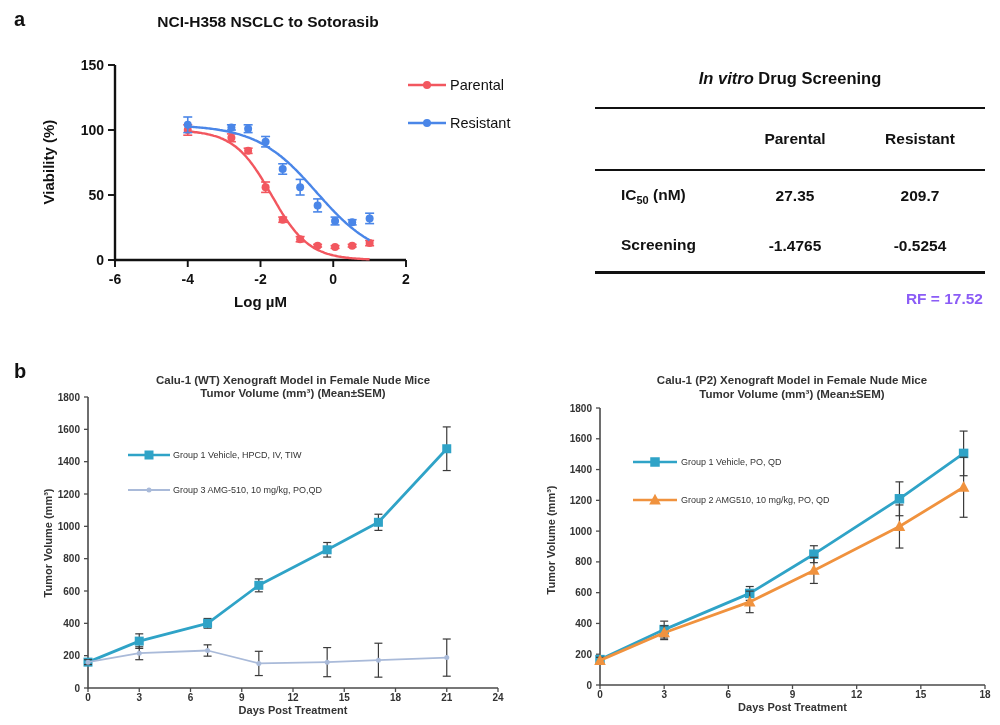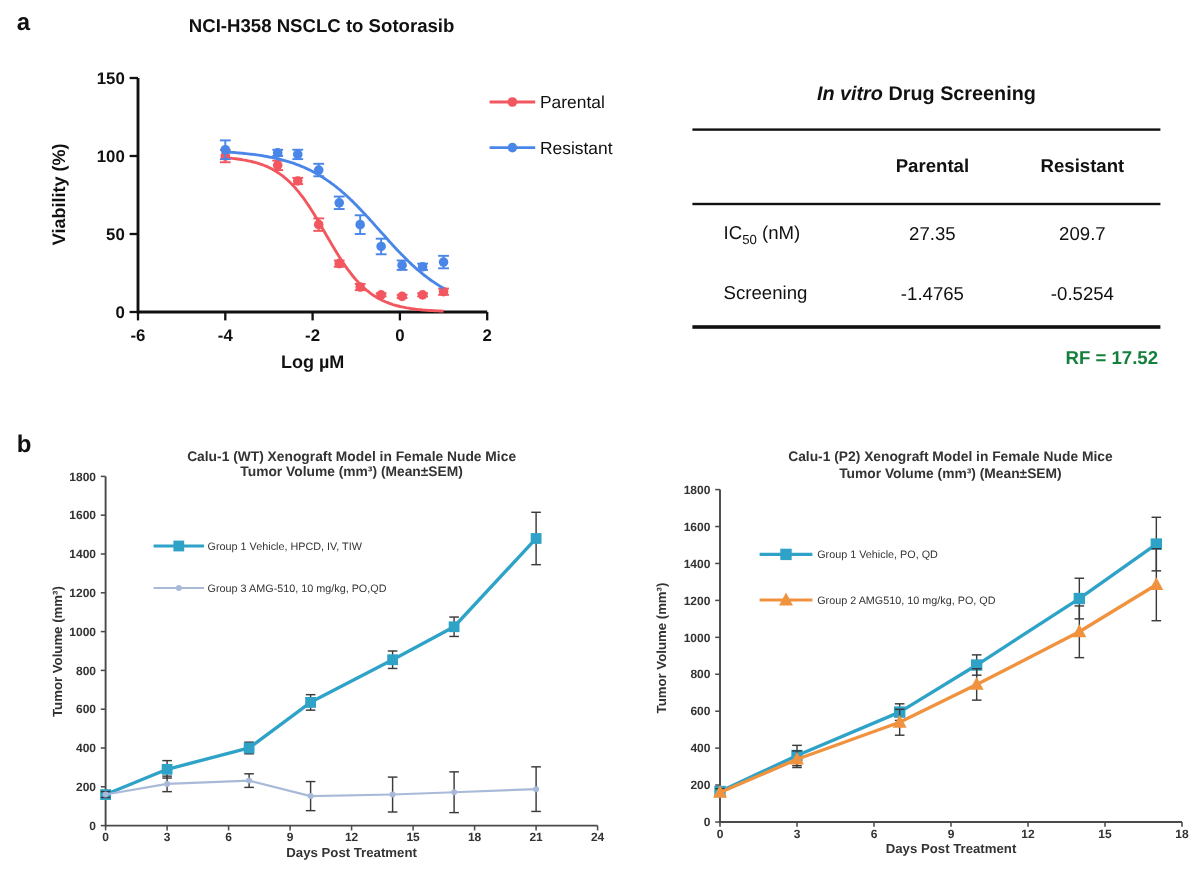--- a/index.html
+++ b/index.html
@@ -6,25 +6,25 @@
   .page{position:relative;width:1000px;height:725px;background:#ffffff;overflow:hidden;
         font-family:"Liberation Sans",sans-serif;color:#111;}
   .abs{position:absolute;}
   .panel-label{position:absolute;font-weight:bold;font-size:20px;color:#111;}
   #lbl-a{left:14px;top:8px;}
   #lbl-b{left:14px;top:360px;}
   #chart-a{left:20px;top:0;}
   #chart-b1{left:40px;top:370px;}
   #chart-b2{left:525px;top:370px;}
   
-  .dstable{position:absolute;left:577px;top:55px;width:390px;}
+  .dstable{position:absolute;left:595px;top:55px;width:390px;}
   .ds-title{text-align:center;font-weight:bold;font-size:16.5px;height:52px;padding-top:14px;box-sizing:border-box;}
   .it{font-style:italic;}
   .rule{height:2.2px;background:#111;}
-  .ds-row{display:grid;grid-template-columns:140px 120px 130px;align-items:center;}
+  .ds-row{display:grid;grid-template-columns:140px 120px 130px;align-items:center;font-weight:bold;}
   .ds-head{height:60px;font-weight:bold;font-size:15.5px;}
   .ds-body{height:50px;font-size:15.5px;}
   .c1{padding-left:26px;}
   .c2,.c3{text-align:center;}
   .dstable sub{font-size:11px;}
   .ds-foot{text-align:right;font-weight:bold;font-size:15.5px;margin-top:16px;padding-right:2px;}
 </style>
 </head>
 <body>
 
@@ -159,21 +159,21 @@
       <div class="c1"><span>IC</span><sub>50</sub><span> (nM)</span></div>
       <div class="c2">27.35</div>
       <div class="c3">209.7</div>
     </div>
     <div class="ds-row ds-body">
       <div class="c1"><span>Screening</span><sub></sub><span></span></div>
       <div class="c2">-1.4765</div>
       <div class="c3">-0.5254</div>
     </div>
     <div class="rule"></div>
-    <div class="ds-foot" style="color: #15803d;">RF = 17.52</div>
+    <div class="ds-foot" style="color: #8b5cf6;">RF = 17.52</div>
   </div>
 
   <div class="panel-label" id="lbl-b">b</div>
 
   <svg id="chart-b1" class="abs" width="480" height="355">
       <line x1="48" y1="318" x2="458" y2="318" stroke="#4a4a4a" stroke-width="1.6"></line>
       <line x1="48" y1="318.8" x2="48" y2="27" stroke="#4a4a4a" stroke-width="1.6"></line>
       <line x1="48" y1="318" x2="48" y2="322" stroke="#4a4a4a" stroke-width="1.2800000000000002"></line>
       <text x="48" y="331" font-size="10" text-anchor="middle" font-weight="bold" fill="#333333" font-family="&quot;Liberation Sans&quot;, sans-serif">0</text>
       <line x1="99.25" y1="318" x2="99.25" y2="322" stroke="#4a4a4a" stroke-width="1.2800000000000002"></line>

